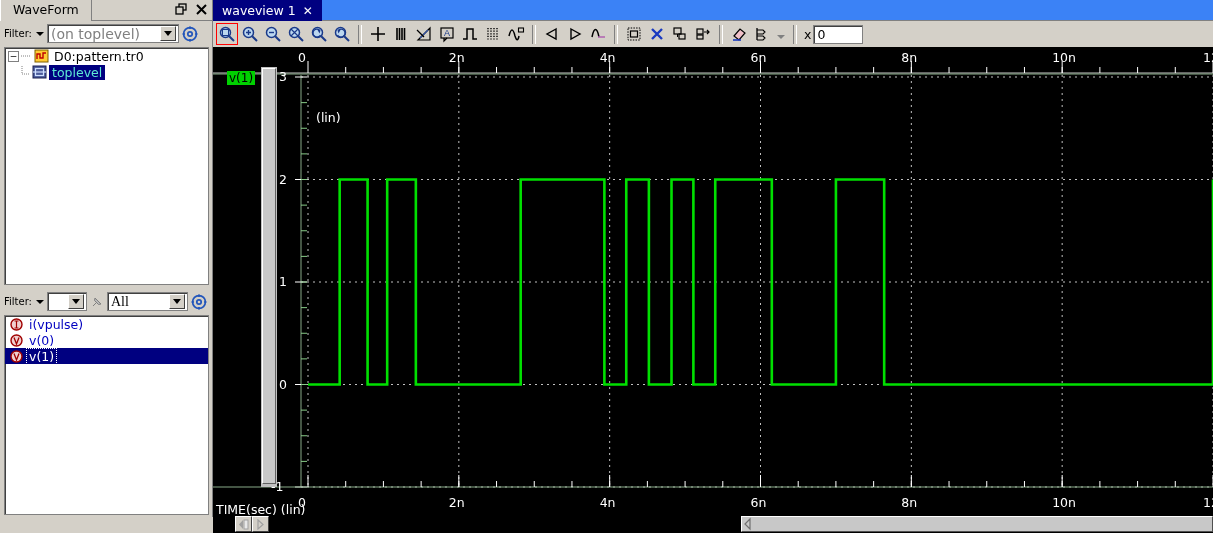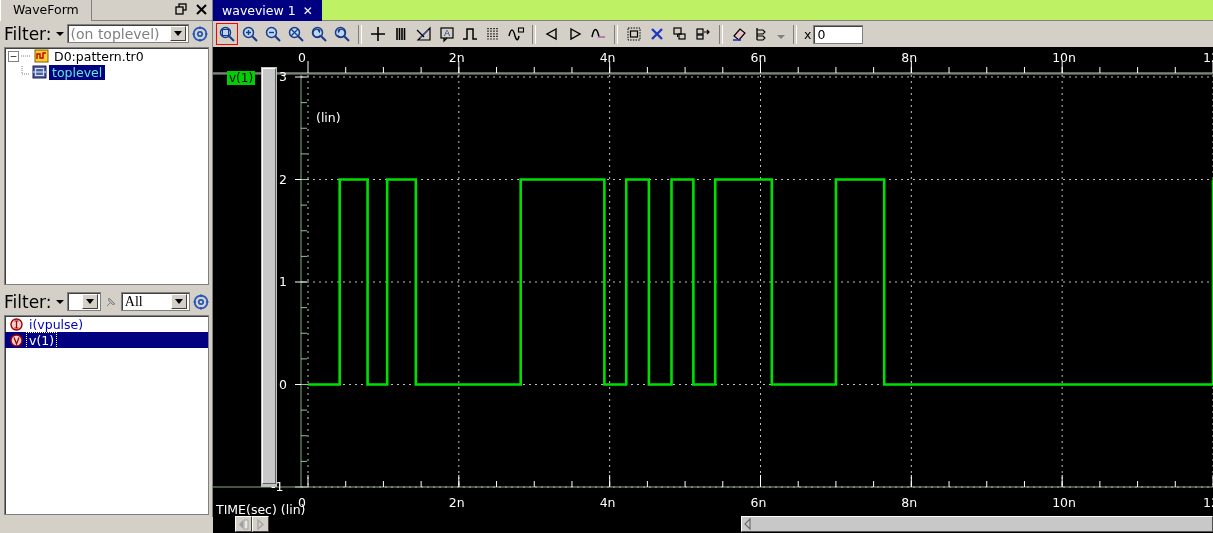--- a/index.html
+++ b/index.html
@@ -12,21 +12,21 @@
         border-right:1px solid #808080;box-sizing:border-box;}
   .tabstrip{height:21px;display:flex;align-items:flex-end;position:relative;}
   .tab-wf{height:20px;padding:2px 12px 0 12px;background:#d4d0c8;
           border-left:1px solid #fff;border-top:1px solid #fff;border-right:1px solid #808080;
           font-size:12.5px;line-height:18px;}
   .tabfill{flex:1;border-bottom:1px solid #808080;height:20px;box-sizing:border-box;}
   .wincontrols{position:absolute;right:4px;top:3px;display:flex;gap:7px;align-items:center;}
   .wc{width:13px;height:13px;display:block;}
 
   .filterbar{height:25px;display:flex;align-items:center;padding:0 4px;gap:3px;}
-  .flabel{font-size:17px;}
+  .flabel{font-size:10px;}
   .caret-dn{width:0;height:0;border-left:4px solid transparent;border-right:4px solid transparent;
             border-top:4px solid #000;margin-left:1px;}
   .combo{height:19px;background:#fff;border:1px solid #808080;box-shadow:inset 1px 1px 0 #404040;
          display:flex;align-items:center;position:relative;box-sizing:border-box;}
   .combo .ctext{flex:1;padding:0 3px;font-size:14px;color:#808080;white-space:nowrap;overflow:hidden;}
   .combo .ctext.dark{color:#000;}
   .cbtn{width:16px;height:15px;margin-right:2px;background:#d4d0c8;
         border-top:1px solid #fff;border-left:1px solid #fff;
         border-right:1px solid #404040;border-bottom:1px solid #404040;
         display:flex;align-items:center;justify-content:center;box-sizing:border-box;}
@@ -47,21 +47,21 @@
   .listbox{position:absolute;left:4px;top:315px;width:205px;height:200px;background:#fff;
            border:1px solid #808080;box-shadow:inset 1px 1px 0 #404040;box-sizing:border-box;
            overflow:hidden;}
   .lrow{display:flex;align-items:center;height:16px;gap:4px;padding-left:5px;font-size:12.5px;}
   .lname{color:#0000c0;padding:0 2px;}
   .lrow.sel{background:#000080;}
   .lrow.sel .lname{color:#fff;outline:1px dotted #fff;}
 
   
   .right{flex:1;height:533px;position:relative;background:#d4d0c8;}
-  .wvtabs{height:21px;display:flex;align-items:flex-end;background:#bef264;}
+  .wvtabs{height:21px;display:flex;align-items:flex-end;background:#3b82f6;}
   .wvtab{height:21px;background:#000080;color:#fff;display:flex;align-items:center;
          gap:7px;padding:0 9px;font-size:12.5px;}
   .wvtab .x{font-size:12px;font-weight:bold;}
   .wvfill{flex:1;height:20px;border-bottom:1px solid #808080;box-sizing:border-box;}
 
   .toolbar{height:26px;display:flex;align-items:center;gap:1px;padding-left:3px;
            border-bottom:1px solid #808080;}
   .tbtn{width:22px;height:22px;display:flex;align-items:center;justify-content:center;
         box-sizing:border-box;}
   .tbtn.active{border:1px solid #ff0000;}
@@ -208,20 +208,29 @@
 
     <div class="listbox">
       <div class="lrow">
         <span>
           <svg width="13" height="13" viewBox="0 0 13 13">
             <circle cx="6.5" cy="6.5" r="5.5" fill="#f0d0d0" stroke="#a00000" stroke-width="1.4"></circle>
             <path d="M6.5 3v7 M4.5 3h4 M4.5 10h4" stroke="#a00000" stroke-width="1.2"></path>
           </svg>
         </span>
         <span class="lname">i(vpulse)</span>
+      </div>
+      <div class="lrow">
+        <span>
+          <svg width="13" height="13" viewBox="0 0 13 13">
+            <circle cx="6.5" cy="6.5" r="5.5" fill="#f0d0d0" stroke="#a00000" stroke-width="1.4"></circle>
+            <path d="M4 3.5 L6.5 10 L9 3.5" fill="none" stroke="#a00000" stroke-width="1.3"></path>
+          </svg>
+        </span>
+        <span class="lname">v(0)</span>
       </div>
       <div class="lrow sel">
         <span>
           <svg width="13" height="13" viewBox="0 0 13 13">
             <circle cx="6.5" cy="6.5" r="5.5" fill="#f0d0d0" stroke="#a00000" stroke-width="1.4"></circle>
             <path d="M4 3.5 L6.5 10 L9 3.5" fill="none" stroke="#a00000" stroke-width="1.3"></path>
           </svg>
         </span>
         <span class="lname">v(1)</span>
       </div>

